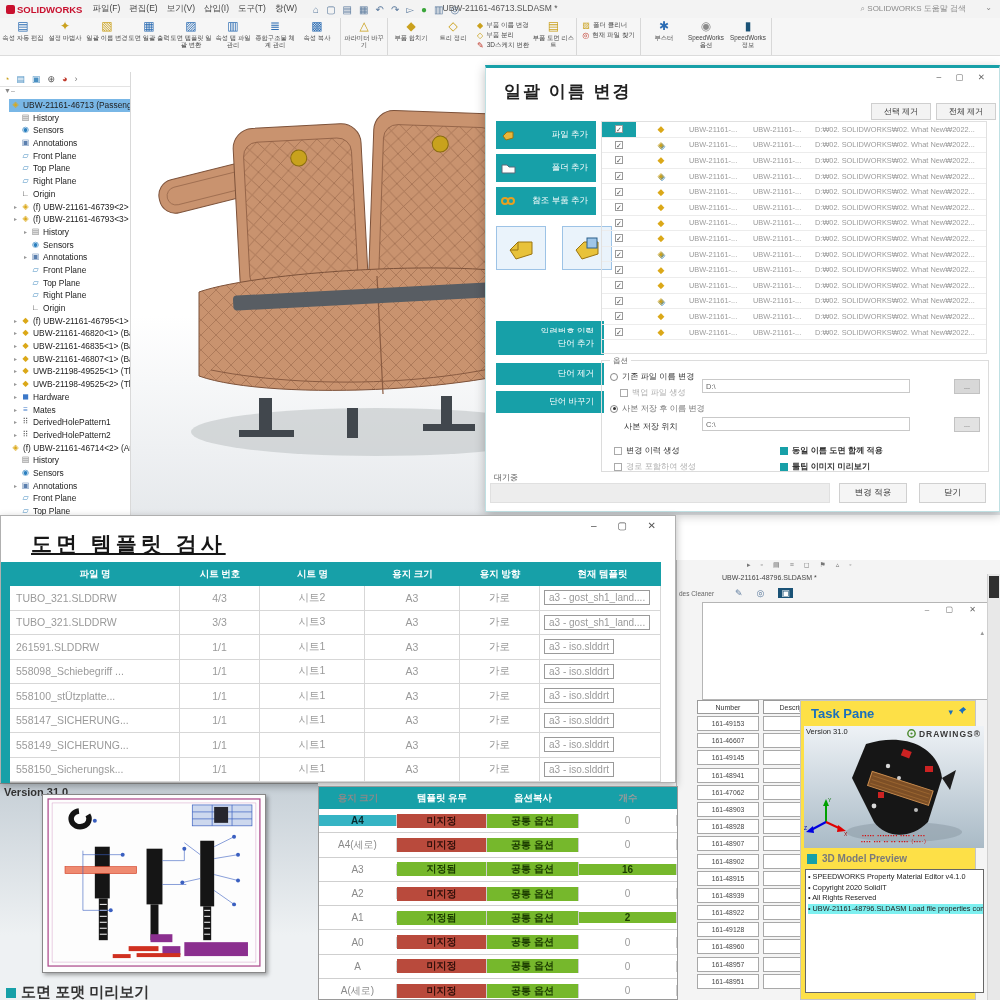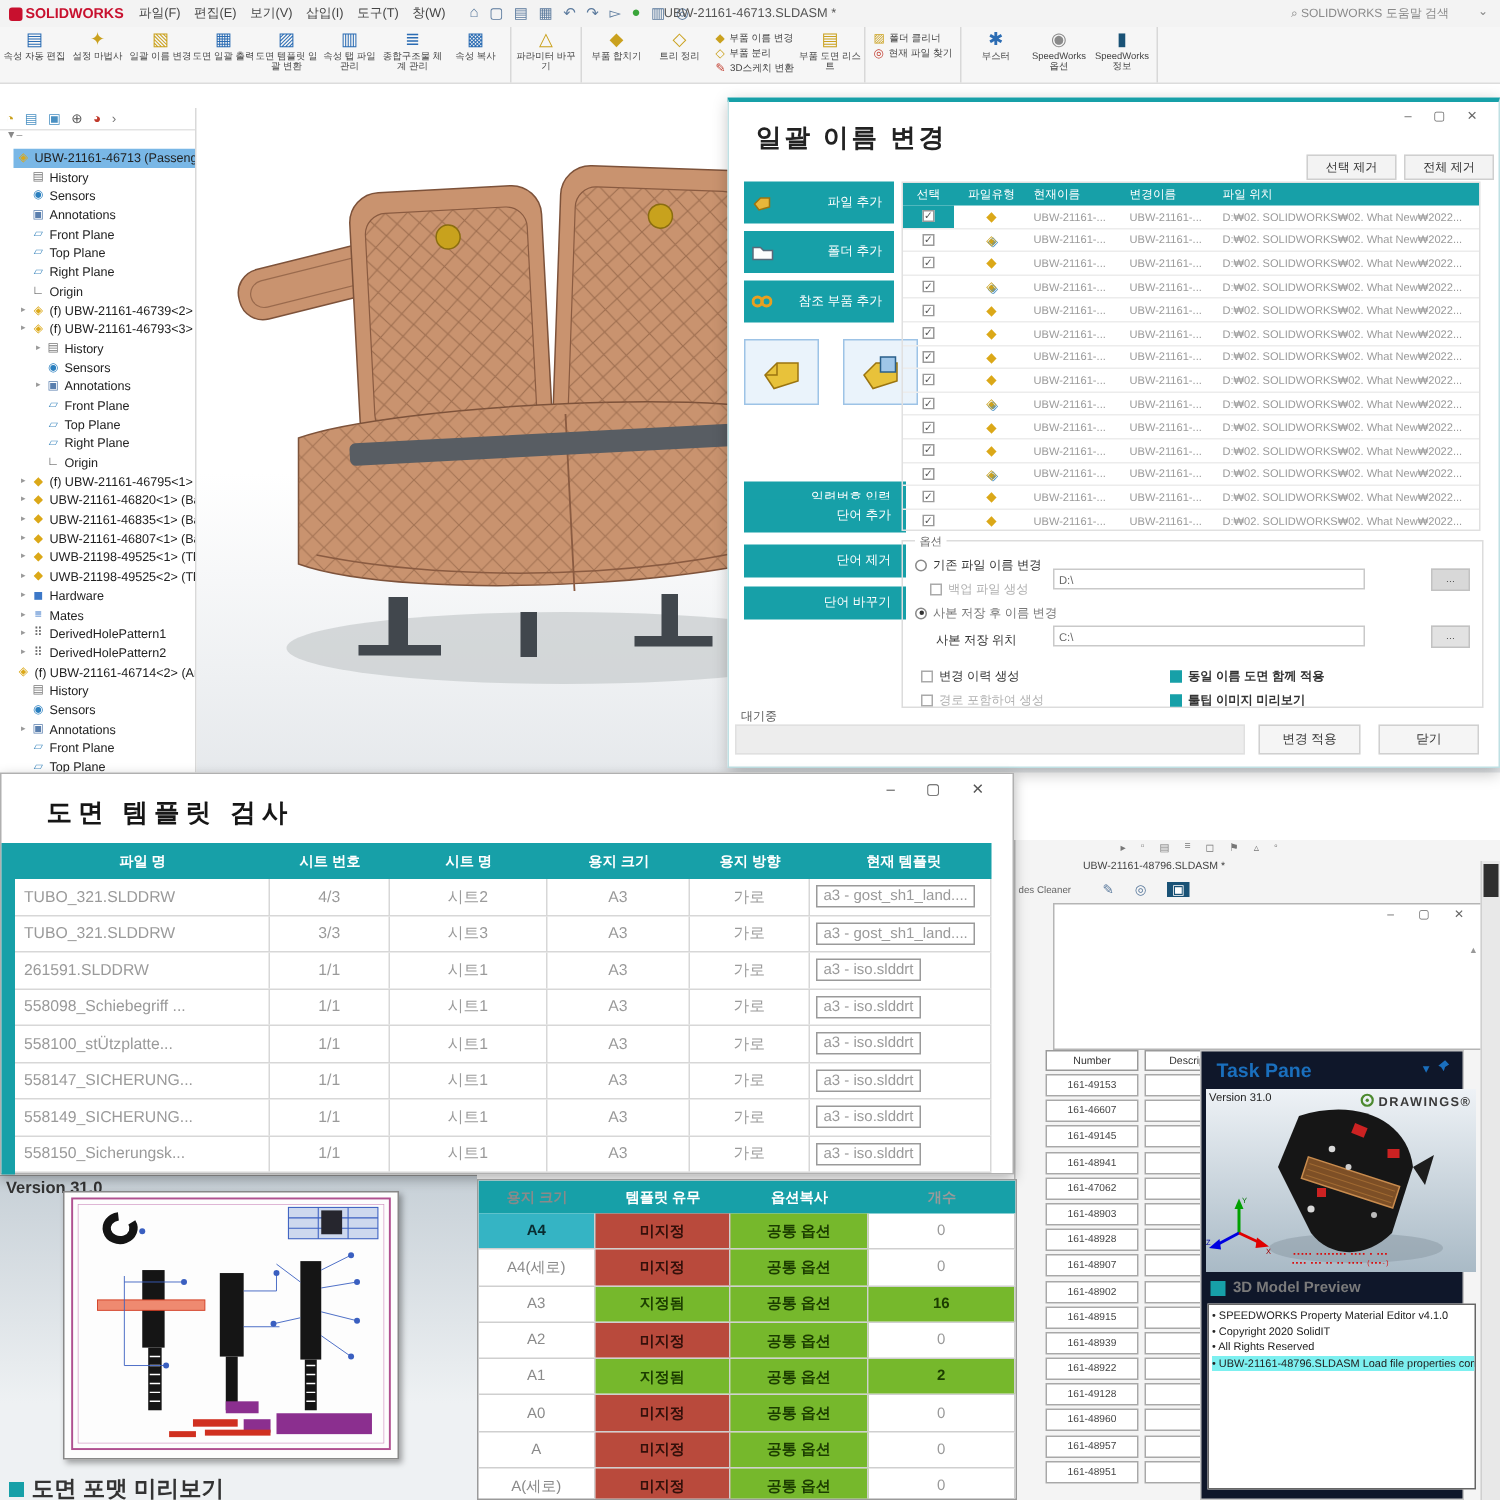--- a/index.html
+++ b/index.html
@@ -95,21 +95,21 @@
   #status-label { position:absolute; left:8px; top:404px; font-size:8px; color:#555; }
   #progress { position:absolute; left:4px; top:415px; width:340px; height:20px; background:#ededed; border:1px solid #e0e0e0; }
   .bottom-btn { position:absolute; top:415px; height:20px; background:#f5f5f5; border:1px solid #d0d0d0;
     font-size:8.5px; color:#333; display:flex; align-items:center; justify-content:center; }
   #btn-apply { left:353px; width:68px; } #btn-close { left:433px; width:67px; }
 
   
   #tmpl { position:absolute; left:0; top:515px; width:676px; height:268px; background:#fff;
     border:1px solid #b0b0b0; box-shadow:0 3px 8px rgba(0,0,0,.3); z-index:7; }
   #tmpl .wctl { position:absolute; right:10px; top:4px; color:#555; font-size:10px; letter-spacing:9px; }
-  #tmpl h1 { position:absolute; left:30px; top:14px; font-size:17px; letter-spacing:4px; color:#161616; }
+  #tmpl h1 { position:absolute; left:30px; top:14px; font-size:21px; letter-spacing:4px; color:#161616;text-decoration:underline; }
   #tmpl-strip { position:absolute; left:0; top:46px; width:9px; height:221px; background:#17a0a8; }
   #ttable { position:absolute; left:9px; top:46px; width:651px; }
   #tt-head { display:flex; background:#17a0a8; color:#fff; font-size:9.5px; font-weight:bold; height:24px; align-items:center; }
   #tt-head > div { text-align:center; }
   .tt-row { display:flex; height:24.5px; align-items:center; font-size:10.5px; color:#9a9a9a; border-bottom:1px solid #d7d7d7; }
   .tt-row > div { border-right:1px solid #d7d7d7; height:100%; display:flex; align-items:center; justify-content:center; overflow:hidden; white-space:nowrap; }
   .ttc0{width:170px; justify-content:flex-start !important; padding-left:6px;}
   .ttc1{width:80px;} .ttc2{width:105px;} .ttc3{width:95px;} .ttc4{width:80px;}
   .ttc5{flex:1; justify-content:flex-start !important; padding-left:4px;}
   .ttc5 .tbox { border:1px solid #9a9a9a; padding:1px 4px; font-size:10px; white-space:nowrap; overflow:hidden; max-width:118px; }
@@ -122,21 +122,21 @@
     border:1px solid #888; box-shadow:2px 2px 4px rgba(0,0,0,.35); }
   #preview .cap { position:absolute; left:6px; top:199px; display:flex; align-items:center; gap:5px;
     font-size:15px; font-weight:bold; color:#333; }
   .teal-sq { width:10px; height:10px; background:#17a0a8; display:inline-block; }
 
   
   #paper { position:absolute; left:318px; top:786px; width:360px; height:214px; background:#fff;
     border:1px solid #9a9a9a; z-index:7; overflow:hidden; }
   #pt-head { display:flex; background:#17a0a8; color:#fff; font-size:9.5px; font-weight:bold; height:22px; align-items:center; }
   #pt-head > div { text-align:center; }
-  .pt-row { display:flex; height:24.3px; border-bottom:1px solid #cfcfcf; font-size:10px; }
+  .pt-row { display:flex; height:24.3px; border-bottom:1px solid #cfcfcf; font-size:10px;align-items:center; }
   .pt-row > div { display:flex; align-items:center; justify-content:center; border-right:1px solid #cfcfcf; }
   .pc0{width:78px; color:#8a8a8a;} .pc1{width:90px;} .pc2{width:92px;} .pc3{flex:1; color:#9a9a9a;}
   .cell-red { background:#b94a3c; color:#33100a; font-weight:bold; }
   .cell-green { background:#76b82c; color:#1c3d00; font-weight:bold; }
   .cell-cyan { background:#35b4c4; color:#092c30; font-weight:bold; }
 
   
   #bgwin { position:absolute; left:676px; top:560px; width:324px; height:440px; background:#f4f4f4;
     border-left:1px solid #c0c0c0; z-index:4; }
   #bg-icons1 { position:absolute; left:70px; top:1px; display:flex; gap:10px; font-size:7px; color:#777; }
@@ -151,21 +151,21 @@
   #numlist .nhead { display:flex; gap:4px; font-size:7px; color:#333; margin-bottom:2px; }
   #numlist .nhead span { background:#fff; border:1px solid #9a9a9a; height:14px; display:flex; align-items:center; justify-content:center; }
   .nrow { display:flex; gap:4px; margin-bottom:2.2px; }
   .nrow span { background:#fff; border:1px solid #a8a8a8; height:15px; font-size:6.8px; color:#444;
     display:flex; align-items:center; justify-content:center; }
   .ncell1 { width:62px; } .ncell2 { width:68px; }
   #bg-scroll { position:absolute; right:0px; top:14px; width:13px; height:426px; background:#e8e8e8; border-left:1px solid #cfcfcf; }
   #bg-scroll .thumb { position:absolute; left:1px; top:2px; width:10px; height:22px; background:#2f2f2f; }
 
   
-  #taskpane { position:absolute; left:800px; top:700px; width:176px; height:300px; background:#0f172a;
+  #taskpane { position:absolute; left:800px; top:700px; width:176px; height:300px; background:#fde047;
     border:1px solid #c5c5c5; z-index:8; }
   #tp-head { position:absolute; left:0; top:0; width:100%; height:24px; display:flex; align-items:center; }
   #tp-head .t { color:#1a6fbd; font-size:13px; font-weight:bold; margin-left:10px; }
   #tp-head .ic { position:absolute; right:22px; top:6px; color:#1a6fbd; font-size:9px; }
   #tp-head .pin { position:absolute; right:8px; top:5px; color:#1a6fbd; font-size:9px; }
   #tp-view { position:absolute; left:3px; top:25px; width:180px; height:122px;
     background:linear-gradient(#eef2f6, #a9bac6); overflow:hidden; }
   #tp-view .ver { position:absolute; left:2px; top:1px; font-size:7.5px; color:#222; }
   #tp-logo { position:absolute; right:3px; top:2px; display:flex; align-items:center; gap:2px;
     font-size:8.5px; font-weight:bold; color:#3a3a3a; letter-spacing:1px; }
@@ -637,27 +637,20 @@
           <path d="M4 16 L12 8 L26 8 L26 20 L10 25 Z" fill="#e8c23a" stroke="#9a7410"></path>
           <rect x="15" y="4" width="10" height="10" fill="#9fc6e8" stroke="#2a5f8a"></rect>
         </svg>
     </div>
     <div class="teal-btn2" id="b-serial">일련번호 입력</div>
     <div class="teal-btn2" id="b-addword">단어 추가</div>
     <div class="teal-btn2" id="b-delword">단어 제거</div>
     <div class="teal-btn2" id="b-repword">단어 바꾸기</div>
 
     <div id="rtable">
-      <div id="rt-head">
-          <div class="rtc c0">선택</div>
-          <div class="rtc c1">파일유형</div>
-          <div class="rtc c2">현재이름</div>
-          <div class="rtc c3">변경이름</div>
-          <div class="rtc c4">파일 위치</div>
-        </div>
       <div id="rt-body">
           <div class="rt-row">
             <div class="rtc c0 selcell">
               <span class="cb">✓</span>
             </div>
             <div class="rtc c1">
               <span class="ficon">◆</span>
             </div>
             <div class="rtc c2">UBW-21161-...</div>
             <div class="rtc c3">UBW-21161-...</div>

